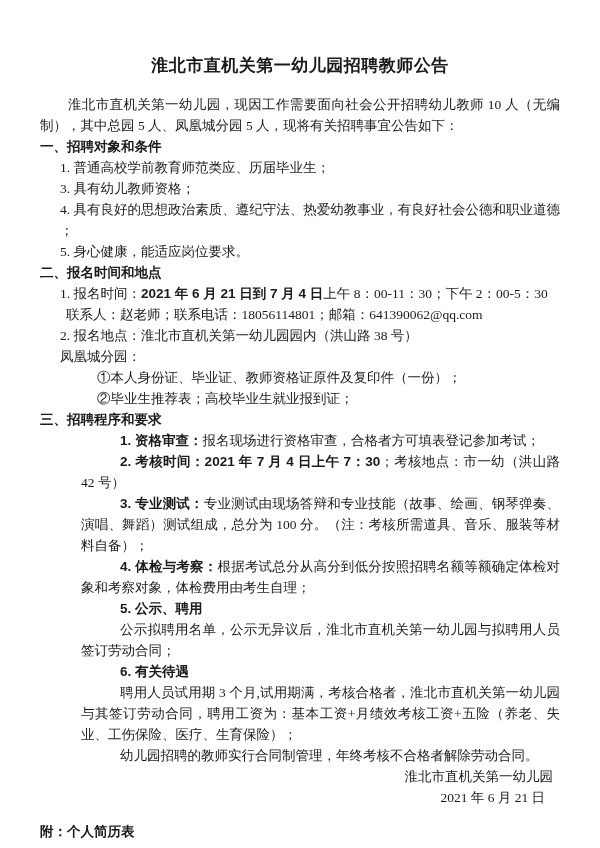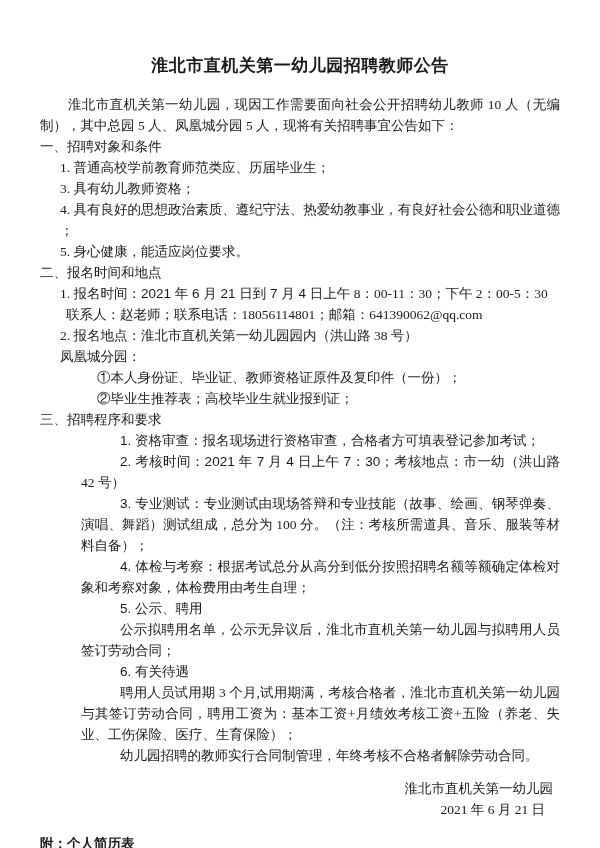--- a/index.html
+++ b/index.html
@@ -26,33 +26,32 @@
     font-size: 17px;
     line-height: 20px;
     margin: 0 0 18px 0;
     font-family: "Liberation Sans", "DejaVu Sans", sans-serif;
     letter-spacing: 0.5px;
   }
   p { margin: 0; }
   .justify { text-align: justify; }
   .intro { text-indent: 28px; }
   .sec-heading {
-    font-weight: normal;
+    font-weight: bold;
     font-family: "Liberation Sans", "DejaVu Sans", sans-serif;
   }
   .item-l1 { padding-left: 20px; }      
   .contact-line { padding-left: 26px; } 
   .mat-item { padding-left: 57px; }     
   .p3 { text-indent: 39px; margin-left: 41px; }            
   .b {
-    font-weight: normal;
+    font-weight: bold;
     font-family: "Liberation Sans", "DejaVu Sans", sans-serif;
   }
   .signature-block {
-    margin-top: 12px;
     text-align: right;
   }
   .sig-org { padding-right: 7px; }
   .sig-date { padding-right: 15px; }
   .attachment {
     margin-top: 13px;
     font-weight: bold;
     font-family: "Liberation Sans", "DejaVu Sans", sans-serif;
   }
 </style>

